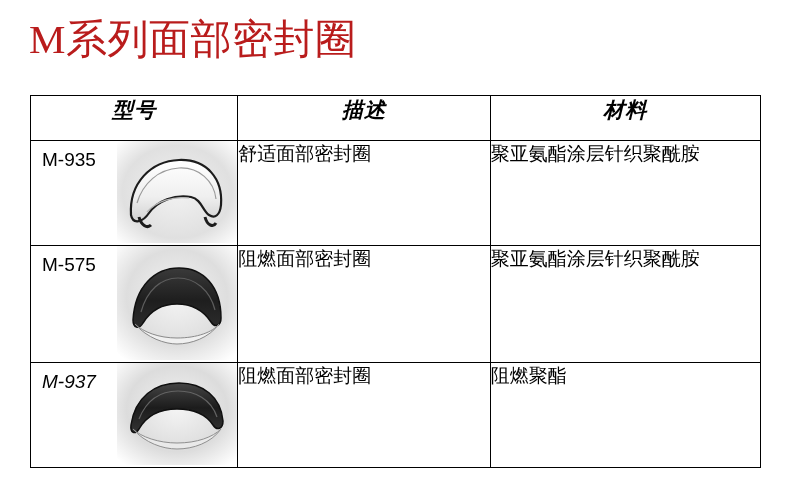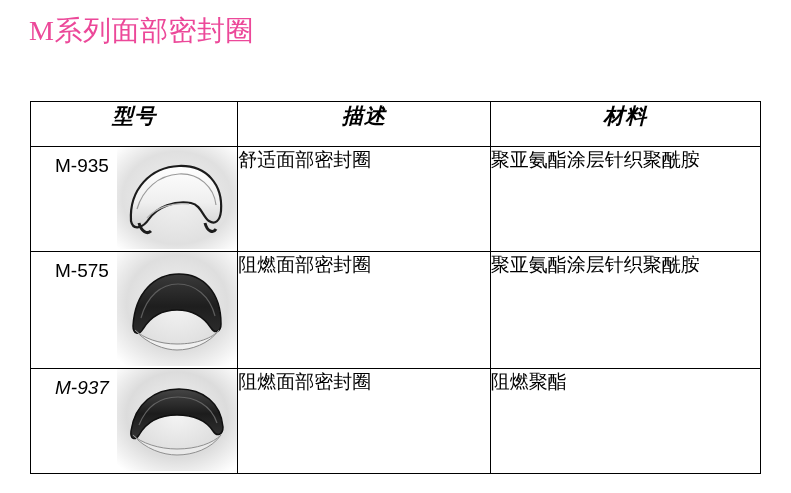--- a/index.html
+++ b/index.html
@@ -17,34 +17,33 @@
   .page {
     position: relative;
     width: 791px;
     height: 493px;
   }
   .page-title {
     position: absolute;
     left: 29px;
     top: 12px;
     font-family: "Liberation Serif", serif;
-    font-size: 28px;
+    font-size: 41px;
     font-weight: 400;
     letter-spacing: 0.5px;
-    color: #ec4899;
+    color: #b91c1c;
     white-space: nowrap;
   }
   table.spec-table {
     position: absolute;
     left: 30px;
     top: 95px;
     width: 731px;
     border-collapse: collapse;
     table-layout: fixed;
-    margin-top: 6px;
   }
   table.spec-table td,
   table.spec-table th {
     border: 1px solid #000000;
     padding: 0;
     vertical-align: top;
   }
   .col-model { width: 207px; }
   .col-desc  { width: 252px; }
   .col-mat   { width: 270px; }
@@ -59,21 +58,21 @@
     font-size: 21px;
     letter-spacing: 1px;
   }
 
   td.model-cell {
     position: relative;
     height: 104px;
   }
   .model-label {
     position: absolute;
-    left: 24px;
+    left: 11px;
     top: 8px;
     font-size: 19px;
     font-family: "Liberation Sans", sans-serif;
     color: #000;
     z-index: 2;
   }
   .product-img {
     position: absolute;
     right: 0;
     top: 0;

